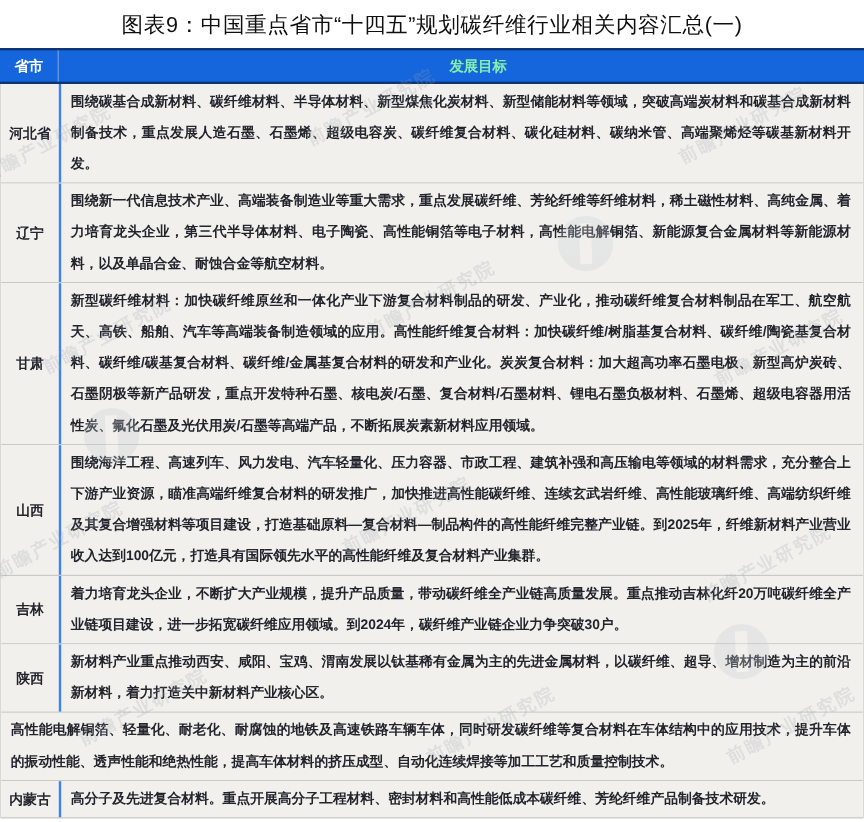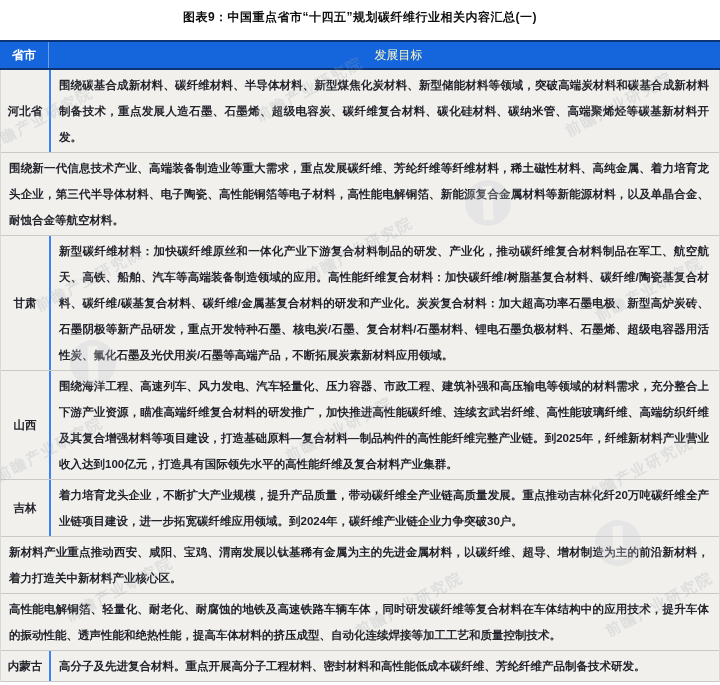--- a/index.html
+++ b/index.html
@@ -4,21 +4,21 @@
 <style>
   html,body{margin:0;padding:0;}
   body{
     width:720px;height:685px;overflow:hidden;background:#ffffff;
     font-family:"Liberation Sans","DejaVu Sans",sans-serif;
     -webkit-font-smoothing:antialiased;
   }
   .page{width:720px;height:685px;position:relative;}
   .title{
     text-align:center;padding-top:9px;height:31px;
-    font-size:12px;font-weight:bold;color:#0f0f0f;letter-spacing:.5px;
+    font-size:18px;font-weight:normal;color:#0f0f0f;letter-spacing:.5px;
   }
   .tablewrap{position:relative;width:720px;}
   
   .wmlayer{position:absolute;left:0;top:0;width:100%;height:100%;overflow:hidden;pointer-events:none;z-index:5;}
   .wm{
     position:absolute;font-size:15px;font-weight:bold;color:#9aa0a8;opacity:.22;
     transform:rotate(-28deg);white-space:nowrap;letter-spacing:2px;
   }
   .wmlogo{
     position:absolute;width:46px;height:46px;border-radius:50%;
@@ -32,21 +32,21 @@
   .thead{
     display:flex;height:26px;align-items:stretch;
     background:#1566dd;border-top:2px solid #0d3576;border-bottom:2px solid #0d3576;gap:28px;
   }
   .th-province{
     width:48px;display:flex;align-items:center;justify-content:center;
     color:#fff;font-weight:bold;font-size:12px;border-right:1px solid #6f9fe9;
   }
   .th-goal{
     flex:1;display:flex;align-items:center;justify-content:center;
-    color:#fef9c3;font-weight:normal;font-size:12px;
+    color:#86efac;font-weight:bold;font-size:12px;
   }
   
   .tbody{border-left:1px solid #d8d8d5;border-right:1px solid #d8d8d5;}
   .trow{display:flex;background:#f1f0ed;border-bottom:1px solid #c9c9c5;}
   .pcell{
     width:48px;flex:0 0 48px;display:flex;align-items:center;justify-content:center;
     font-size:11.5px;font-weight:bold;color:#23242c;
     border-right:2px solid #3b82f6;text-align:center;
   }
   .gcell{
@@ -74,39 +74,41 @@
       <div class="th-goal">发展目标</div>
     </div>
 
     <div class="tbody">
   <div class="trow">
     <div class="pcell">河北省</div>
     <div class="gcell">围绕碳基合成新材料、碳纤维材料、半导体材料、新型煤焦化炭材料、新型储能材料等领域，突破高端炭材料和碳基合成新材料制备技术，重点发展人造石墨、石墨烯、超级电容炭、碳纤维复合材料、碳化硅材料、碳纳米管、高端聚烯烃等碳基新材料开发。</div>
   </div>
 
   <div class="trow">
+    <div class="pcell">辽宁</div>
     <div class="gcell">围绕新一代信息技术产业、高端装备制造业等重大需求，重点发展碳纤维、芳纶纤维等纤维材料，稀土磁性材料、高纯金属、着力培育龙头企业，第三代半导体材料、电子陶瓷、高性能铜箔等电子材料，高性能电解铜箔、新能源复合金属材料等新能源材料，以及单晶合金、耐蚀合金等航空材料。</div>
   </div>
 
   <div class="trow">
     <div class="pcell">甘肃</div>
     <div class="gcell">新型碳纤维材料：加快碳纤维原丝和一体化产业下游复合材料制品的研发、产业化，推动碳纤维复合材料制品在军工、航空航天、高铁、船舶、汽车等高端装备制造领域的应用。高性能纤维复合材料：加快碳纤维/树脂基复合材料、碳纤维/陶瓷基复合材料、碳纤维/碳基复合材料、碳纤维/金属基复合材料的研发和产业化。炭炭复合材料：加大超高功率石墨电极、新型高炉炭砖、石墨阴极等新产品研发，重点开发特种石墨、核电炭/石墨、复合材料/石墨材料、锂电石墨负极材料、石墨烯、超级电容器用活性炭、氟化石墨及光伏用炭/石墨等高端产品，不断拓展炭素新材料应用领域。</div>
   </div>
 
   <div class="trow">
     <div class="pcell">山西</div>
     <div class="gcell">围绕海洋工程、高速列车、风力发电、汽车轻量化、压力容器、市政工程、建筑补强和高压输电等领域的材料需求，充分整合上下游产业资源，瞄准高端纤维复合材料的研发推广，加快推进高性能碳纤维、连续玄武岩纤维、高性能玻璃纤维、高端纺织纤维及其复合增强材料等项目建设，打造基础原料—复合材料—制品构件的高性能纤维完整产业链。到2025年，纤维新材料产业营业收入达到100亿元，打造具有国际领先水平的高性能纤维及复合材料产业集群。</div>
   </div>
 
   <div class="trow">
     <div class="pcell">吉林</div>
     <div class="gcell">着力培育龙头企业，不断扩大产业规模，提升产品质量，带动碳纤维全产业链高质量发展。重点推动吉林化纤20万吨碳纤维全产业链项目建设，进一步拓宽碳纤维应用领域。到2024年，碳纤维产业链企业力争突破30户。</div>
   </div>
 
   <div class="trow">
+    <div class="pcell">陕西</div>
     <div class="gcell">新材料产业重点推动西安、咸阳、宝鸡、渭南发展以钛基稀有金属为主的先进金属材料，以碳纤维、超导、增材制造为主的前沿新材料，着力打造关中新材料产业核心区。</div>
   </div>
 
   <div class="trow">
     <div class="gcell">高性能电解铜箔、轻量化、耐老化、耐腐蚀的地铁及高速铁路车辆车体，同时研发碳纤维等复合材料在车体结构中的应用技术，提升车体的振动性能、透声性能和绝热性能，提高车体材料的挤压成型、自动化连续焊接等加工工艺和质量控制技术。</div>
   </div>
 
   <div class="trow">
     <div class="pcell">内蒙古</div>
     <div class="gcell">高分子及先进复合材料。重点开展高分子工程材料、密封材料和高性能低成本碳纤维、芳纶纤维产品制备技术研发。</div>

